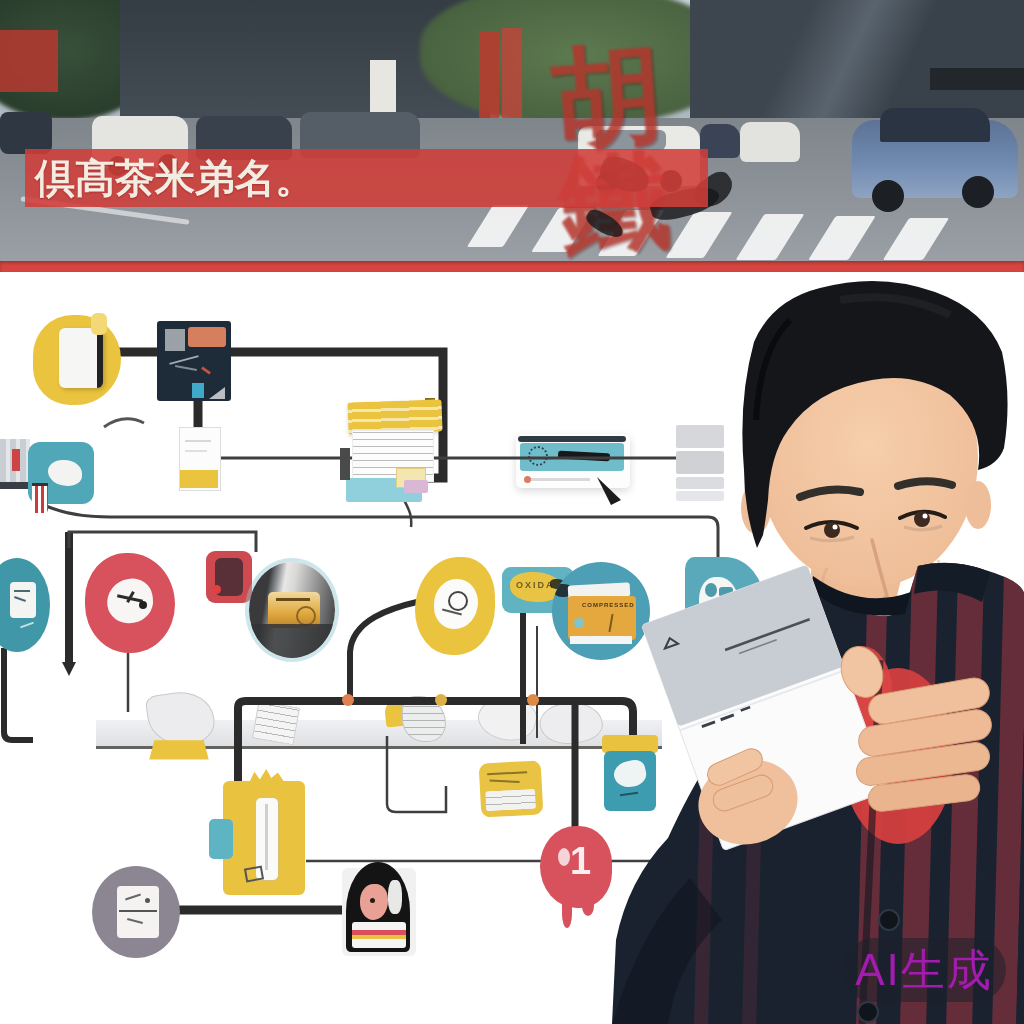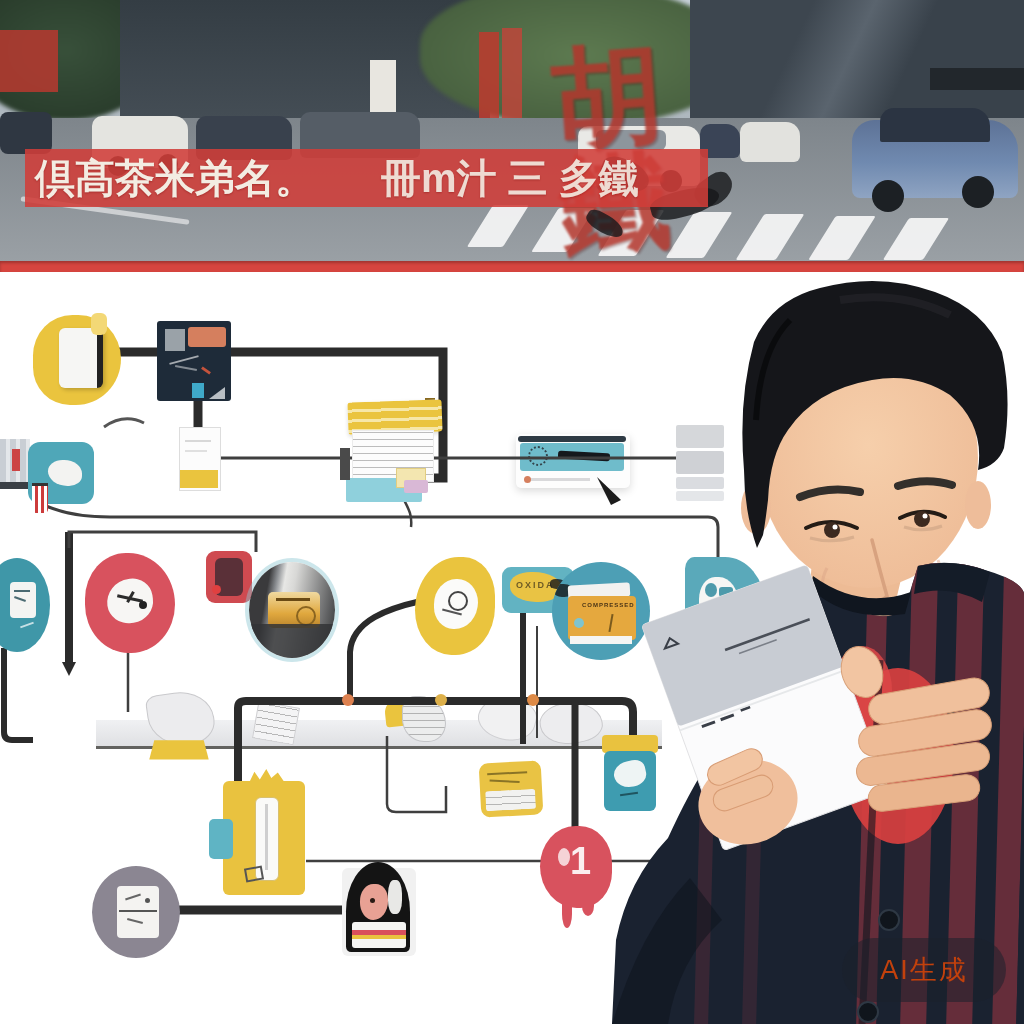--- a/index.html
+++ b/index.html
@@ -33,21 +33,21 @@
   #flow{left:0;top:272px;width:1024px;height:752px;background:#fff;}
   svg{position:absolute;overflow:visible;}
   .node{position:absolute;}
   .lbl{color:rgba(255,255,255,.9);font-weight:700;}
   .circle{border-radius:50%;}
   .sketch{background:
      repeating-linear-gradient(0deg,transparent 0 6px,rgba(70,70,70,.35) 6px 7px);}
   
   #watermark{left:842px;top:938px;width:164px;height:64px;background:rgba(28,33,44,.55);
      border-radius:32px;display:flex;align-items:center;justify-content:center;}
-  #watermark span{color:#c2410c;font-size:27px;font-weight:500;letter-spacing:2px;}
+  #watermark span{color:#a21caf;font-size:44px;font-weight:500;letter-spacing:2px;}
 </style>
 </head>
 <body>
 
 <div id="stage">
 
   <div id="banner" class="abs">
     <div class="abs tree" style="left:-30px;top:-20px;width:190px;height:140px;background:radial-gradient(#38503a,#243526);"></div>
     <div class="abs bld" style="left:120px;top:0;width:370px;height:155px;background:linear-gradient(#343d44,#49525a);"></div>
     <div class="abs" style="left:370px;top:60px;width:26px;height:70px;background:#e8e6e0;"></div>
@@ -86,21 +86,20 @@
     <div class="abs" style="left:20px;top:208px;width:170px;height:5px;background:rgba(255,255,255,.55);transform:rotate(8deg);border-radius:3px;"></div>
 
     <div class="abs red-glyph" style="left:556px;top:42px;font-size:110px;transform:rotate(-4deg);width:190px;line-height:.95;">胡鐵</div>
     <div class="abs splat" style="left:600px;top:160px;width:50px;height:30px;transform:rotate(20deg);"></div>
     <div class="abs splat" style="left:650px;top:190px;width:70px;height:26px;transform:rotate(-15deg);"></div>
     <div class="abs splat" style="left:585px;top:215px;width:40px;height:18px;transform:rotate(30deg);"></div>
     <div class="abs splat" style="left:700px;top:170px;width:28px;height:40px;transform:rotate(55deg);"></div>
 
     <div id="red-strip" class="abs">
       <span class="abs strip-txt" style="left:10px;top:0;">倶髙茶米弟名。</span>
-      <span class="abs strip-txt" style="left:356px;top:0;opacity:.9;">冊m汁 三 多鐵</span>
     </div>
 
   </div>
 
   <div id="divider" class="abs"></div>
 
   <div id="flow" class="abs">
 
     <div class="node" style="left:96px;top:448px;width:566px;height:26px;background:linear-gradient(#f0f1f3,#dfe0e3);border-bottom:3px solid #62625f;"></div>
     <div class="node" style="left:148px;top:420px;width:64px;height:52px;background:#ececee;border:1px solid #c9c9cc;border-radius:18% 55% 40% 60%;transform:rotate(-8deg);"></div>

